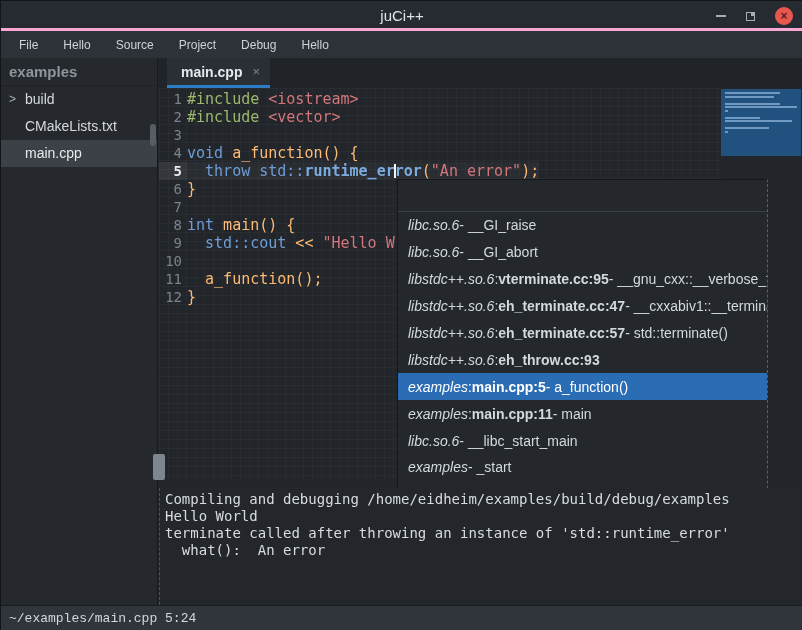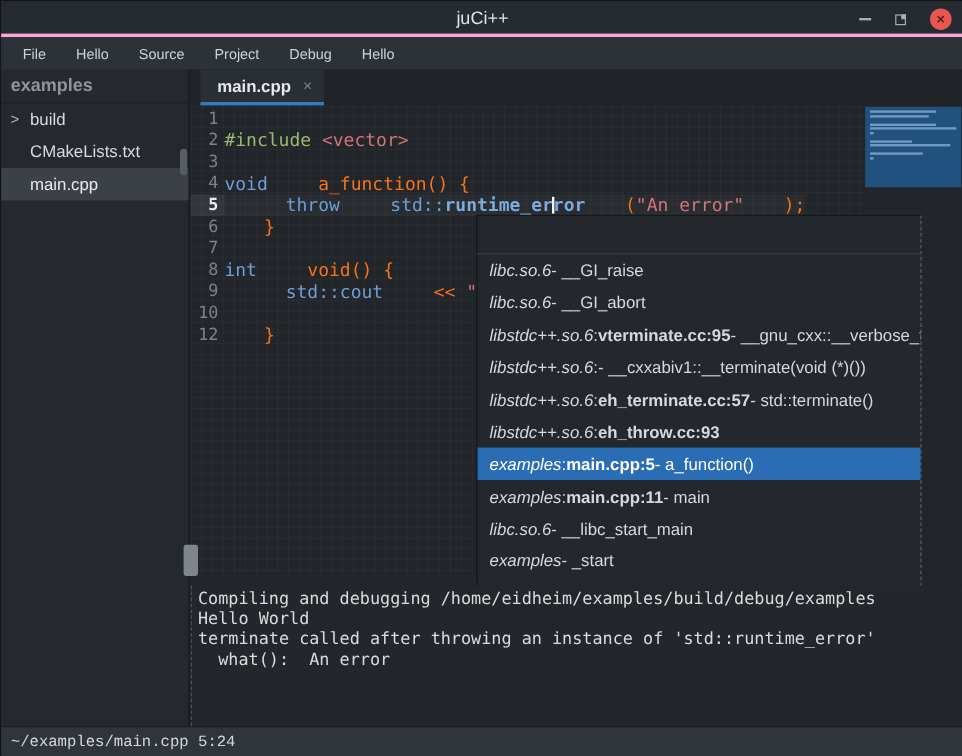--- a/index.html
+++ b/index.html
@@ -39,21 +39,21 @@
   .grid-area { position:absolute; left:0; top:0; width:562px; height:391px;
     background-image:linear-gradient(rgba(255,255,255,0.028) 1px, transparent 1px),
                      linear-gradient(90deg, rgba(255,255,255,0.028) 1px, transparent 1px);
     background-size:9px 9px; }
   .code-lines { position:absolute; left:0; top:2px; font-family:"DejaVu Sans Mono", monospace; font-size:15px; }
   .cline { height:18px; line-height:18px; white-space:pre; display:flex; }
   .cline.cur { background:rgba(255,255,255,0.035); }
   .lnum { display:inline-block; width:28px; text-align:right; padding-right:5px; color:#7b828b; font-size:14px; flex:none; }
   .cline.cur .lnum { color:#e7eaee; font-weight:bold; background:rgba(255,255,255,0.05); }
   .ltext { white-space:pre; }
-  .tk-def { color:#f97316;margin-left:33px; }
+  .tk-def { color:#fdba74; }
   .tk-kw  { color:#6e9ed6; }
   .tk-kwb { color:#7cabdd; font-weight:bold; }
   .tk-pp  { color:#9cb96d; }
   .tk-str { color:#d2767b; }
   .caret { display:inline-block; width:2px; height:14px; background:#f1f3f5; vertical-align:-2px; margin:0 -1px; }
   .minimap { position:absolute; left:562px; top:1px; width:80px; height:67px; background:#21517e; }
   .mm-bar { position:absolute; left:4px; height:2px; background:#7fa7cf; opacity:.85; }
   .editor-scroll-thumb { position:absolute; left:-6px; top:366px; width:12px; height:26px; background:#7e858c; border-radius:2px; }
 
   
@@ -109,30 +109,31 @@
   <div class="tabbar">
     <div class="tab">
       <span class="tab-label">main.cpp</span>
       <span class="tab-close">×</span>
     </div>
   </div>
 
   <div class="editor">
     <div class="grid-area"></div>
     <div class="code-lines" id="code-lines">
-        <div class="cline"><span class="lnum">1</span></div>
+        <div class="cline"><span class="lnum">1</span><span class="ltext"><span class="tk-pp">#include </span><span class="tk-str">&lt;iostream&gt;</span></span></div>
         <div class="cline"><span class="lnum">2</span><span class="ltext"><span class="tk-pp">#include </span><span class="tk-str">&lt;vector&gt;</span></span></div>
         <div class="cline"><span class="lnum">3</span><span class="ltext"></span></div>
         <div class="cline"><span class="lnum">4</span><span class="ltext"><span class="tk-kw">void</span><span class="tk-def"> a_function() {</span></span></div>
         <div class="cline cur"><span class="lnum">5</span><span class="ltext"><span class="tk-def">  </span><span class="tk-kw">throw</span><span class="tk-def"> </span><span class="tk-kw">std::</span><span class="tk-kwb">runtime_er</span><span class="caret"></span><span class="tk-kwb">ror</span><span class="tk-def">(</span><span class="tk-str">"An error"</span><span class="tk-def">);</span></span></div>
         <div class="cline"><span class="lnum">6</span><span class="ltext"><span class="tk-def">}</span></span></div>
         <div class="cline"><span class="lnum">7</span><span class="ltext"></span></div>
-        <div class="cline"><span class="lnum">8</span><span class="ltext"><span class="tk-kw">int</span><span class="tk-def"> void() {</span></span></div>
+        <div class="cline"><span class="lnum">8</span><span class="ltext"><span class="tk-kw">int</span><span class="tk-def"> main() {</span></span></div>
         <div class="cline"><span class="lnum">9</span><span class="ltext"><span class="tk-def">  </span><span class="tk-kw">std::cout</span><span class="tk-def"> &lt;&lt; </span><span class="tk-str">"Hello W</span></span></div>
         <div class="cline"><span class="lnum">10</span><span class="ltext"></span></div>
+        <div class="cline"><span class="lnum">11</span><span class="ltext"><span class="tk-def">  a_function();</span></span></div>
         <div class="cline"><span class="lnum">12</span><span class="ltext"><span class="tk-def">}</span></span></div>
       </div>
     <div class="minimap" id="minimap">
         <div class="mm-bar" style="top: 3px; width: 55.1px;"></div>
         <div class="mm-bar" style="top: 6.5px; width: 49.3px;"></div>
         <div class="mm-bar" style="top: 13.5px; width: 55.1px;"></div>
         <div class="mm-bar" style="top: 17px; width: 72px;"></div>
         <div class="mm-bar" style="top: 20.5px; width: 2.9px;"></div>
         <div class="mm-bar" style="top: 27.5px; width: 34.8px;"></div>
         <div class="mm-bar" style="top: 31px; width: 66.7px;"></div>
@@ -147,21 +148,21 @@
     <div id="popup-rows">
         <div class="prow">
           <span class="p-lib">libc.so.6</span>
           <span> - __GI_raise</span>
         </div>
         <div class="prow">
           <span class="p-lib">libc.so.6</span>
           <span> - __GI_abort</span>
         </div>
         <div class="prow"><span class="p-lib">libstdc++.so.6</span>:<span class="p-file">vterminate.cc:95</span><span> - __gnu_cxx::__verbose_terminate_handler()</span></div>
-        <div class="prow"><span class="p-lib">libstdc++.so.6</span>:<span> - __cxxabiv1::__terminate(void (*)())</span></div>
+        <div class="prow"><span class="p-lib">libstdc++.so.6</span>:<span class="p-file">eh_terminate.cc:47</span><span> - __cxxabiv1::__terminate(void (*)())</span></div>
         <div class="prow"><span class="p-lib">libstdc++.so.6</span>:<span class="p-file">eh_terminate.cc:57</span><span> - std::terminate()</span></div>
         <div class="prow"><span class="p-lib">libstdc++.so.6</span>:<span class="p-file">eh_throw.cc:93</span></div>
         <div class="prow sel"><span class="p-lib">examples</span>:<span class="p-file">main.cpp:5</span><span> - a_function()</span></div>
         <div class="prow"><span class="p-lib">examples</span>:<span class="p-file">main.cpp:11</span><span> - main</span></div>
         <div class="prow">
           <span class="p-lib">libc.so.6</span>
           <span> - __libc_start_main</span>
         </div>
         <div class="prow">
           <span class="p-lib">examples</span>

